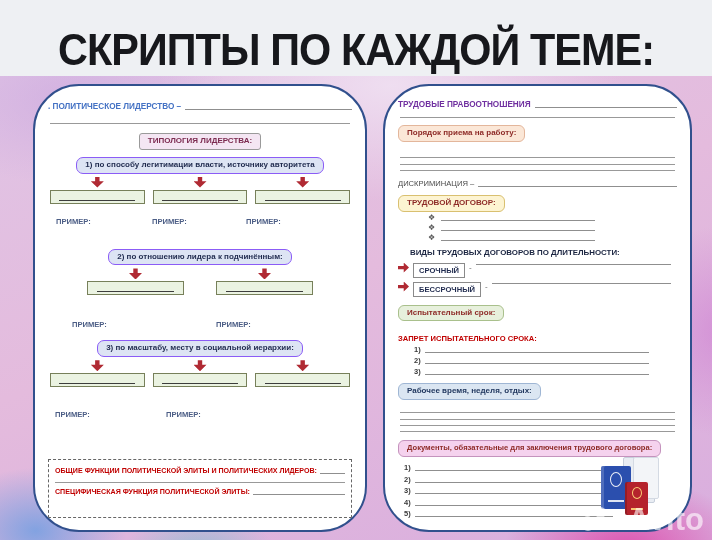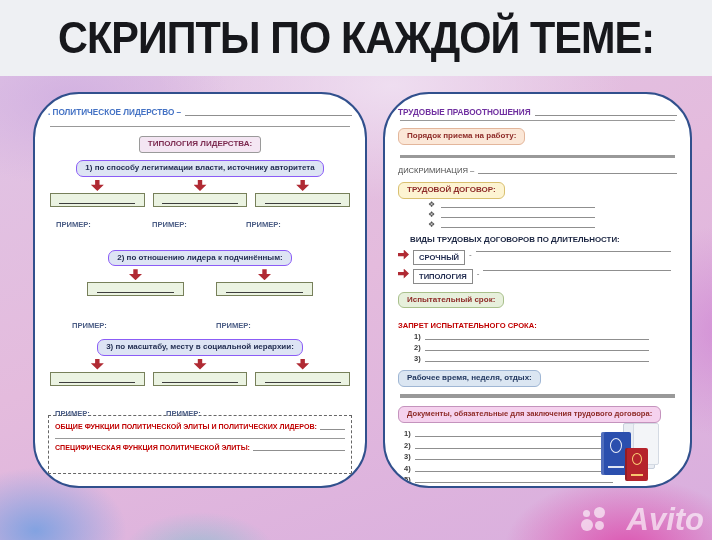--- a/index.html
+++ b/index.html
@@ -4,42 +4,42 @@
 <style>
   html,body{margin:0;padding:0;}
   body{
     width:712px;height:540px;position:relative;overflow:hidden;
     font-family:"Liberation Sans","DejaVu Sans",sans-serif;
     background:#eef0f3;
   }
   
   .title-bar{
     position:absolute;top:0;left:0;width:712px;height:76px;
-    background:#eef0f3;display:flex;align-items:center;justify-content:center;z-index:3;
+    background:#eef0f3;display:flex;align-items:flex-end;justify-content:center;z-index:3;
   }
   .title-bar h1{
     margin:0;font-size:45px;font-weight:700;color:#17181c;
     letter-spacing:-1px;transform:scaleX(.92);white-space:nowrap;
   }
   
   .watercolor{
     position:absolute;top:76px;left:0;width:712px;height:464px;z-index:1;
     background:
       radial-gradient(ellipse 130px 90px at 5% 98%, rgba(120,160,225,.9), rgba(120,160,225,0) 70%),
       radial-gradient(ellipse 110px 60px at 28% 103%, rgba(100,195,200,.55), rgba(100,195,200,0) 70%),
       radial-gradient(ellipse 170px 100px at 88% 102%, rgba(221,62,165,.8), rgba(221,62,165,0) 72%),
       radial-gradient(ellipse 120px 150px at 101% 55%, rgba(205,125,210,.6), rgba(205,125,210,0) 70%),
       radial-gradient(ellipse 220px 120px at 10% 5%, rgba(206,172,224,.75), rgba(206,172,224,0) 72%),
       radial-gradient(ellipse 300px 150px at 55% 2%, rgba(240,225,242,.9), rgba(240,225,242,0) 78%),
       radial-gradient(ellipse 160px 90px at 72% 55%, rgba(233,182,222,.5), rgba(233,182,222,0) 70%),
       linear-gradient(160deg,#e0c4e5 0%,#e4bbdd 45%,#d9aede 100%);
   }
   
   .card{
-    position:absolute;top:92px;height:396px;background:#fff;
+    position:absolute;top:84px;height:448px;background:#fff;
     border:2.5px solid #31508d;border-radius:46px;z-index:2;
     box-sizing:border-box;display:flex;flex-direction:column;
     padding:14px 13px 12px;overflow:hidden;
   }
   .card-left{left:33px;width:334px;}
   .card-right{left:383px;width:309px;}
   
   .hrow{display:flex;align-items:flex-end;gap:4px;height:11px;white-space:nowrap;}
   .h-left{color:#4472c4;font-weight:700;font-size:8.2px;}
   .h-right{color:#7030a0;font-weight:700;font-size:8.2px;}
@@ -97,21 +97,21 @@
   .book{position:absolute;border-radius:2px;}
   .book-ghost{left:24px;bottom:12px;width:30px;height:44px;background:#e9edf3;border:1px solid #c7cfdb;}
   .book-ghost2{left:34px;bottom:16px;width:24px;height:40px;background:#f3f5f8;border:1px solid #d4dae3;}
   .book-blue{left:2px;bottom:6px;width:30px;height:43px;background:#2b4fae;box-shadow:inset 3px 0 0 rgba(255,255,255,.18);}
   .book-blue .emblem{display:block;width:10px;height:13px;border:1px solid rgba(255,255,255,.9);border-radius:50%;margin:6px auto 0;}
   .book-blue:after{content:"";display:block;width:16px;height:2px;background:rgba(255,255,255,.85);margin:13px auto 0;}
   .book-red{left:26px;bottom:0;width:23px;height:33px;background:#b5232c;box-shadow:inset 2px 0 0 rgba(0,0,0,.18);}
   .book-red .emblem{display:block;width:8px;height:10px;border:1px solid rgba(255,215,120,.95);border-radius:50%;margin:5px auto 0;}
   .book-red:after{content:"";display:block;width:12px;height:2px;background:rgba(255,215,120,.9);margin:9px auto 0;}
   
-  .avito{position:absolute;right:8px;bottom:2px;display:flex;align-items:center;gap:19px;z-index:6;font-style:italic;}
+  .avito{position:absolute;right:8px;bottom:2px;display:flex;align-items:center;gap:19px;z-index:6;}
   .alogo{position:relative;width:27px;height:27px;display:block;}
   .alogo i{position:absolute;border-radius:50%;background:rgba(255,255,255,.62);}
   .alogo .c1{width:7px;height:7px;left:2px;top:3px;}
   .alogo .c2{width:11px;height:11px;left:13px;top:0;}
   .alogo .c3{width:12px;height:12px;left:0;top:12px;}
   .alogo .c4{width:9px;height:9px;left:14px;top:14px;}
   .atext{font-size:31px;font-weight:700;color:rgba(255,255,255,.62);letter-spacing:0;}
 </style>
 </head>
 <body>
@@ -251,21 +251,21 @@
   <div class="types-heading">ВИДЫ ТРУДОВЫХ ДОГОВОРОВ ПО ДЛИТЕЛЬНОСТИ:</div>
 
   <div class="trow">
     <i class="arr-r"></i>
     <span class="type-box">СРОЧНЫЙ</span>
     <span class="dash">-</span>
     <span class="fl"></span>
   </div>
   <div class="trow">
     <i class="arr-r"></i>
-    <span class="type-box">ТИПОЛОГИЯ</span>
+    <span class="type-box">БЕССРОЧНЫЙ</span>
     <span class="dash">-</span>
     <span class="fl"></span>
   </div>
 
   <div class="tag tag-green tag-left" style="margin-top:10px">Испытательный срок:</div>
 
   <div class="ban-heading">ЗАПРЕТ ИСПЫТАТЕЛЬНОГО СРОКА:</div>
   <div class="nrow">
       <span class="num">1)</span>
       <span class="fl"></span>

